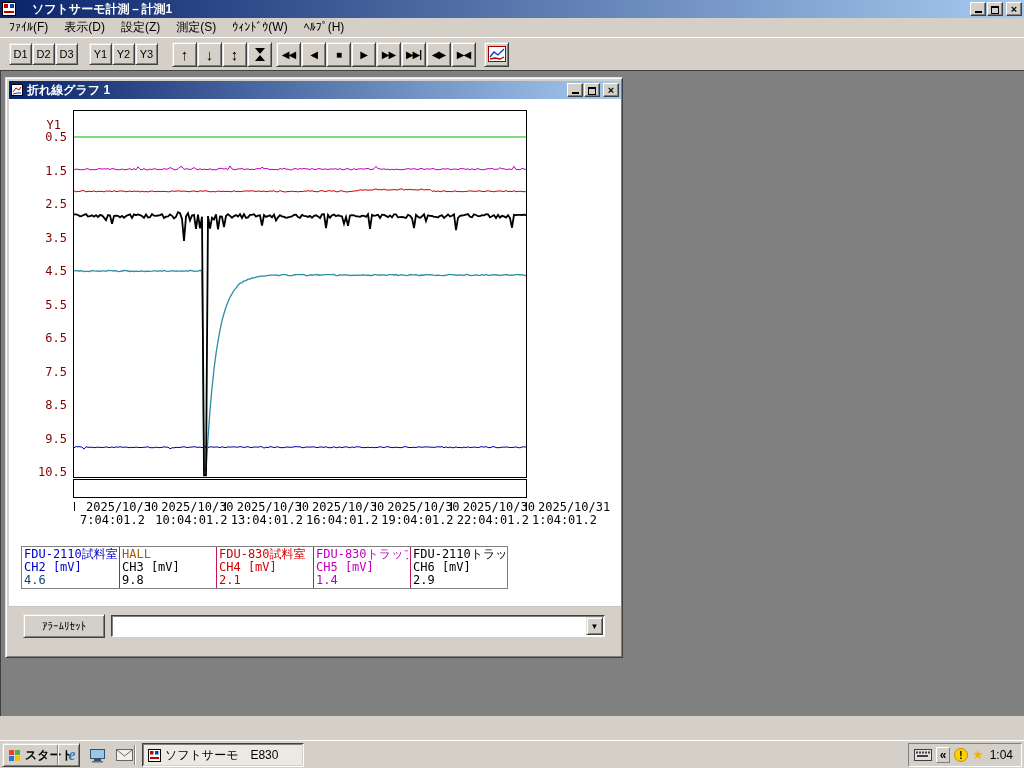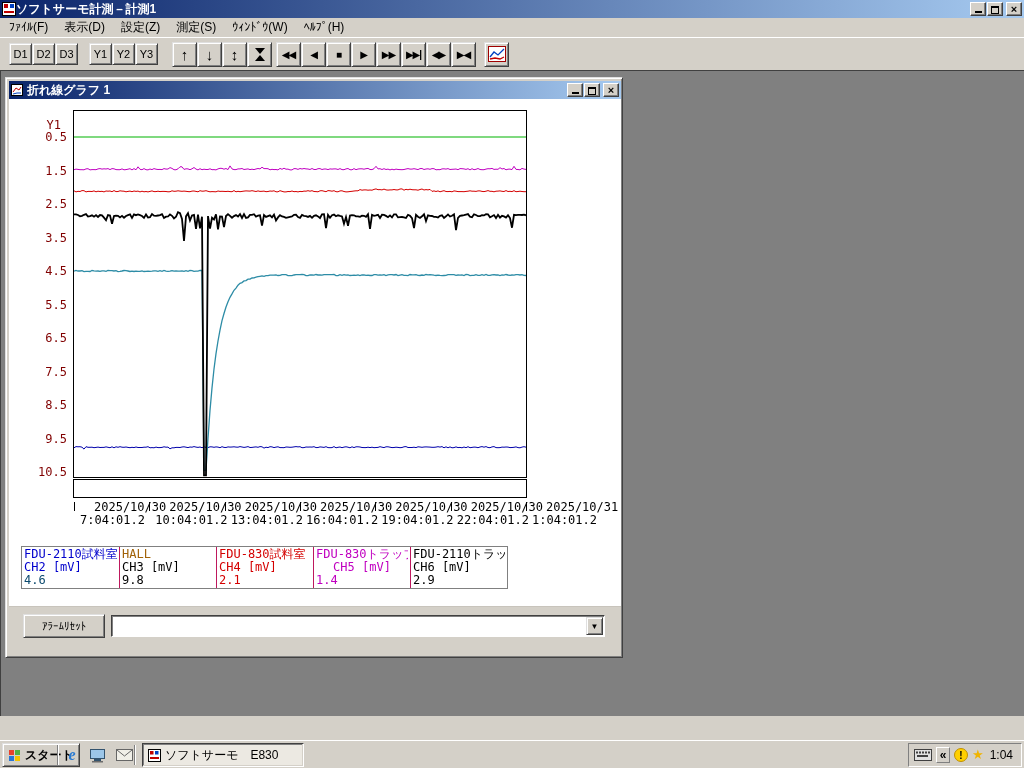--- a/index.html
+++ b/index.html
@@ -3,21 +3,21 @@
 <meta charset="utf-8">
 <style>
   *{margin:0;padding:0;box-sizing:border-box}
   html,body{background:#000}
   body{font-family:"Liberation Sans","DejaVu Sans",sans-serif}
   #screen{position:relative;width:1024px;height:768px;background:#d4d0c8;overflow:hidden;font-size:11px;color:#000}
 
   
   .titlebar{position:absolute;left:0;top:0;width:1024px;height:18px;
     background:linear-gradient(90deg,#0a246a,#a6caf0);display:flex;align-items:center;padding:0 2px;color:#fff}
-  .titlebar .title{font-weight:bold;font-size:12px;margin-left:0;flex:1;white-space:nowrap;overflow:hidden}
+  .titlebar .title{font-weight:bold;font-size:12px;margin-left:16px;flex:1;white-space:nowrap;overflow:hidden}
   .winbtns{display:flex;gap:1px;align-items:center}
   .winbtn{width:16px;height:14px;background:#d4d0c8;border:1px solid;border-color:#fff #404040 #404040 #fff;
     box-shadow:inset -1px -1px 0 #808080;display:flex;align-items:flex-end;justify-content:center;color:#000;cursor:default}
   .winbtn.close{margin-left:2px}
   .glyph-min{width:7px;height:2px;background:#000;margin-bottom:2px}
   .glyph-max{width:8px;height:8px;border:1px solid #000;border-top-width:2px;margin-bottom:1px}
   .glyph-x{font-size:11px;font-weight:bold;line-height:12px;align-self:center}
 
   
   .menubar{position:absolute;left:0;top:18px;width:1024px;height:19px;display:flex;align-items:center;padding-left:1px;background:#d4d0c8}
@@ -45,21 +45,21 @@
   .child-client{position:absolute;left:3px;top:21px;width:612px;height:557px;background:#fff;overflow:hidden}
 
   .y-axis{position:absolute;left:12px;top:0;width:50px;height:400px;color:#800000;font:12px "DejaVu Sans Mono","Liberation Mono",monospace}
   .y-name{position:absolute;top:19px;right:10px}
   .y-tick{position:absolute;right:4px;white-space:nowrap}
   .plot{position:absolute;left:64px;top:11px;width:454px;height:368px;border:1px solid #000;background:#fff}
   .band{position:absolute;left:64px;top:380px;width:454px;height:19px;border:1px solid #000;background:#fff}
   .x-labels{position:absolute;left:0;top:402px;width:612px;height:30px;font:12px "DejaVu Sans Mono","Liberation Mono",monospace;color:#000}
   .x-tick{position:absolute;top:0;white-space:nowrap}
   .x-tickmark{position:absolute;left:0;top:1px;width:1px;height:9px;background:#000}
-  .x-date{padding-left:20px;line-height:13px}
+  .x-date{padding-left:12px;line-height:13px}
   .x-time{padding-left:6px;line-height:13px}
 
   .legend{position:absolute;left:12px;top:447px;display:flex;border:1px solid #808080;background:#fff}
   .legend-col{width:97px;border-left:1px solid #be185d;padding:1px 2px;font:12px "DejaVu Sans Mono","Liberation Mono",monospace;overflow:hidden}
   .legend-col:first-child{border-left:none}
   .lg-row{white-space:nowrap;overflow:hidden;line-height:13px;height:13px}
 
   .bottom-panel{position:absolute;left:0;top:507px;width:612px;height:50px;background:#d4d0c8;border-top:1px solid #c8c4bc}
   .alarm-btn{position:absolute;left:14px;top:7px;width:82px;height:24px;background:#d4d0c8;border:1px solid;
     border-color:#dfdfdf #404040 #404040 #dfdfdf;box-shadow:inset 1px 1px 0 #fff,inset -1px -1px 0 #808080;
@@ -246,21 +246,21 @@
               <div class="lg-row" style="color: rgb(0, 0, 0);">CH3 [mV]</div>
               <div class="lg-row" style="color: rgb(0, 0, 0);">9.8</div>
             </div>
             <div class="legend-col">
               <div class="lg-row" style="color: rgb(212, 0, 0);">FDU-830試料室</div>
               <div class="lg-row" style="color: rgb(212, 0, 0);">CH4 [mV]</div>
               <div class="lg-row" style="color: rgb(212, 0, 0);">2.1</div>
             </div>
             <div class="legend-col">
               <div class="lg-row" style="color: rgb(192, 0, 192);">FDU-830トラップ</div>
-              <div class="lg-row" style="color: rgb(192, 0, 192); text-align: center;">CH5 [mV]</div>
+              <div class="lg-row" style="color: rgb(192, 0, 192);">CH5 [mV]</div>
               <div class="lg-row" style="color: rgb(192, 0, 192);">1.4</div>
             </div>
             <div class="legend-col">
               <div class="lg-row" style="color: rgb(0, 0, 0);">FDU-2110トラップ</div>
               <div class="lg-row" style="color: rgb(0, 0, 0);">CH6 [mV]</div>
               <div class="lg-row" style="color: rgb(0, 0, 0);">2.9</div>
             </div>
           </div>
 
         <div class="bottom-panel">

